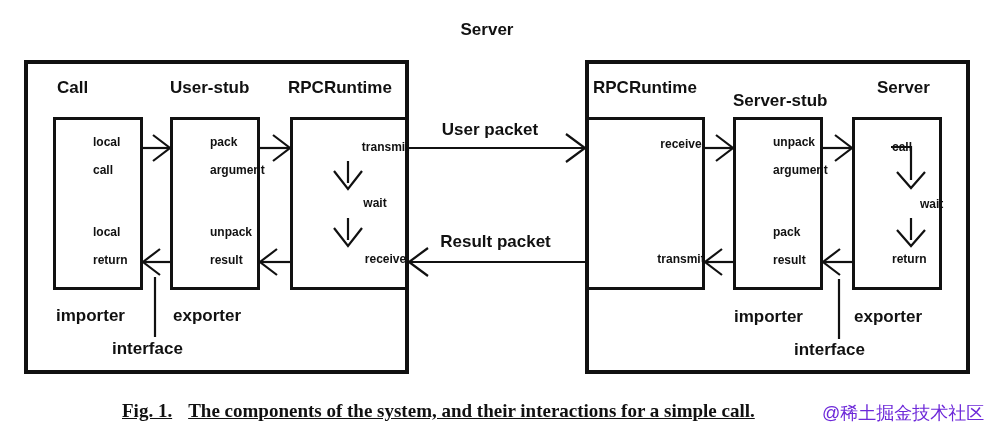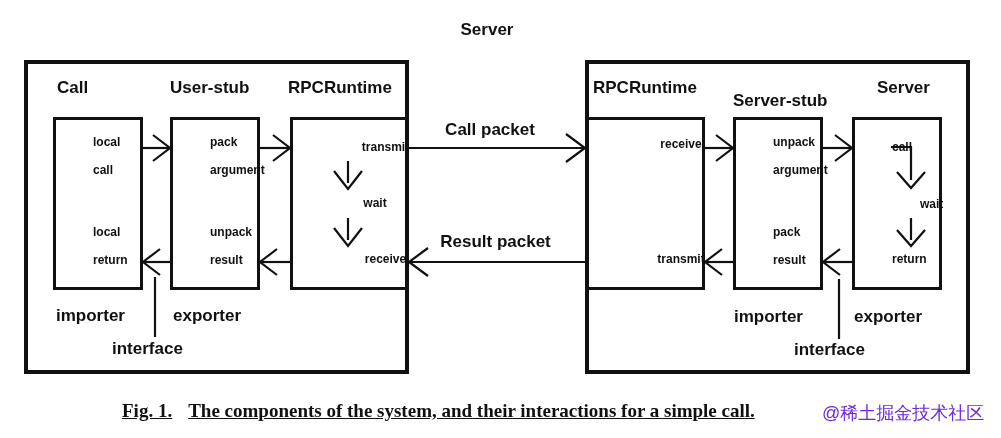--- a/index.html
+++ b/index.html
@@ -61,21 +61,21 @@
   <div class="t t16 single center" style="left:585px; top:135px; width:120px;">receive</div>
   <div class="t t16 single center" style="left:585px; top:250px; width:120px;">transmit</div>
   <div class="t t16" style="left:737px; top:128px;">unpack
 argument</div>
   <div class="t t16" style="left:737px; top:218px;">pack
 result</div>
   <div class="t t16 single" style="left:856px; top:138px;">call</div>
   <div class="t t16 single" style="left:884px; top:195px;">wait</div>
   <div class="t t16 single" style="left:856px; top:250px;">return</div>
 
-  <div class="t t17 center" style="left:425px; top:120px; width:130px;">Call packet</div>
+  <div class="t t17 center" style="left:425px; top:120px; width:130px;">User packet</div>
   <div class="t t17 center" style="left:428px; top:232px; width:135px;">Result packet</div>
 
   <div class="t t17" style="left:56px; top:306px;">importer</div>
   <div class="t t17" style="left:173px; top:306px;">exporter</div>
   <div class="t t17" style="left:112px; top:339px;">interface</div>
   <div class="t t17" style="left:734px; top:307px;">importer</div>
   <div class="t t17" style="left:854px; top:307px;">exporter</div>
   <div class="t t17" style="left:794px; top:340px;">interface</div>
 
   <svg class="arrows" width="1001" height="438" viewBox="0 0 1001 438">

